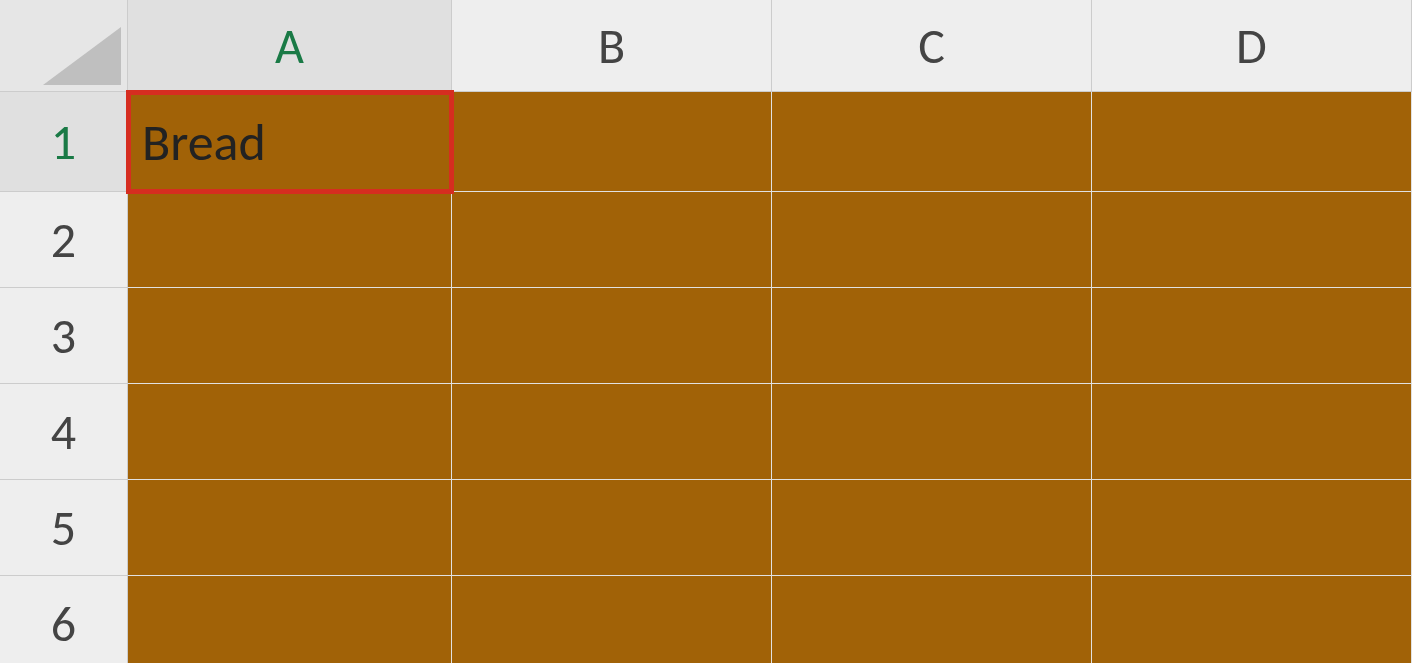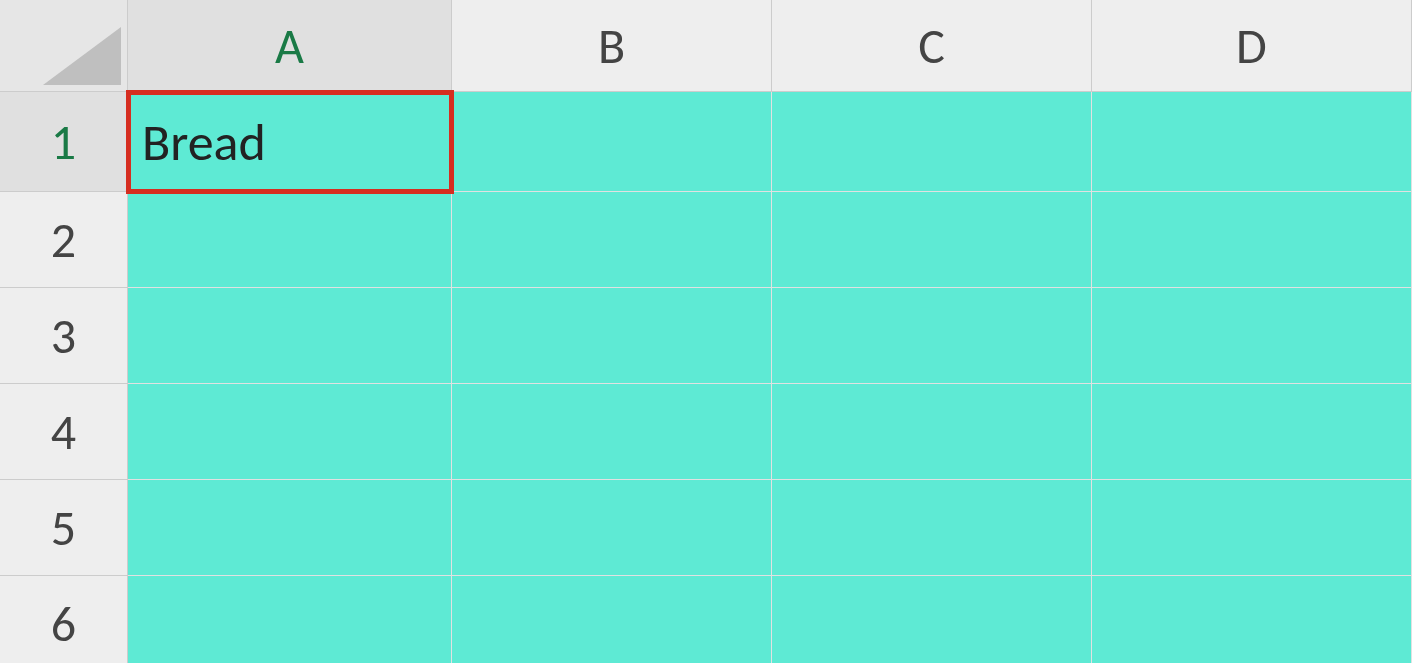--- a/index.html
+++ b/index.html
@@ -63,21 +63,21 @@
       justify-content: center;
       font-size: 50px;
       color: #444444;
       font-weight: 400;
     }
     .row-header.active {
       background: #e0e0e0;
       color: #1a7a46;
     }
     .cell {
-      background: #5eead4;
+      background: #a16207;
       border-right: 1px solid #e1e1e1;
       border-bottom: 1px solid #e1e1e1;
       padding: 6px 14px;
       font-size: 52px;
       color: #222222;
       display: flex;
       align-items: center;
       justify-content: flex-start;
       position: relative;
       text-align: right;

